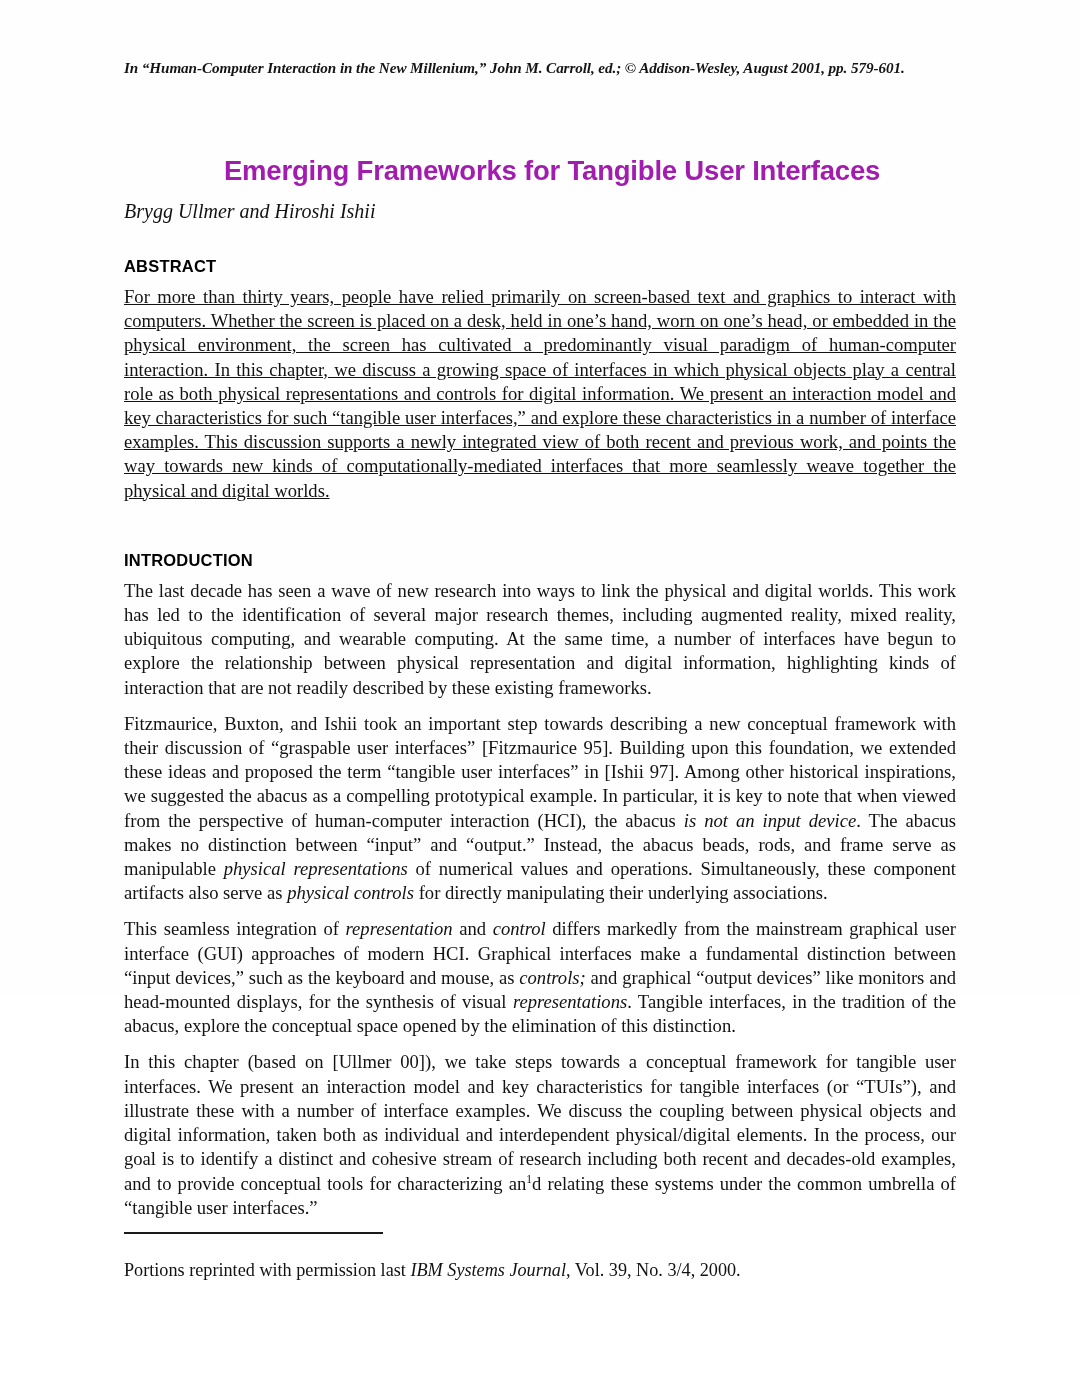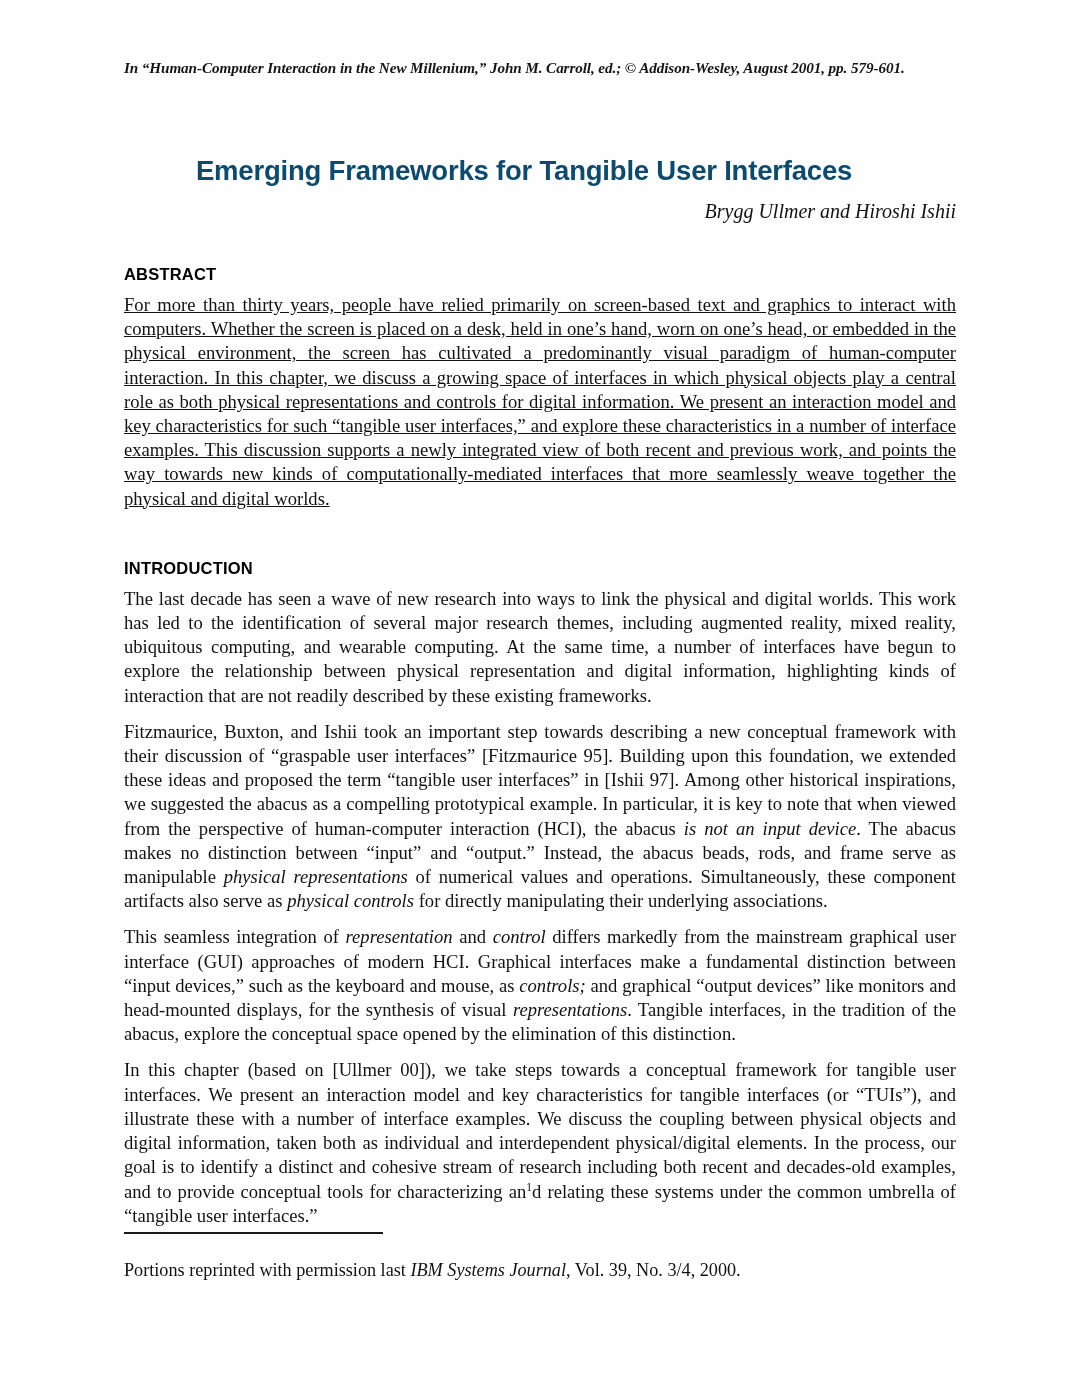--- a/index.html
+++ b/index.html
@@ -39,49 +39,49 @@
     font-size: 15.2px;
     line-height: 20px;
     letter-spacing: -0.1px;
     color: #141414;
     white-space: nowrap;
   }
 
   
   .title {
     position: absolute;
-    left: 108px;
+    left: 136px;
     top: 136px;
     width: 832px;
     text-align: center;
     font-family: "Liberation Sans", "DejaVu Sans", sans-serif;
     font-weight: bold;
     font-size: 27.5px;
     line-height: 34px;
     letter-spacing: -0.2px;
-    color: #0c4a6e;
+    color: #a21caf;
   }
 
   .authors {
     position: absolute;
     left: 124px;
     top: 198px;
     width: 832px;
-    text-align: right;
+    text-align: left;
     font-style: italic;
     font-size: 20px;
     line-height: 26px;
     color: #111111;
   }
 
   
   .column {
     position: absolute;
     left: 124px;
-    top: 264px;
+    top: 256px;
     width: 832px;
   }
 
   h2.section-heading {
     margin: 0 0 9px 0;
     font-family: "Liberation Sans", "DejaVu Sans", sans-serif;
     font-weight: bold;
     font-size: 16.5px;
     line-height: 20px;
     letter-spacing: 0.2px;

